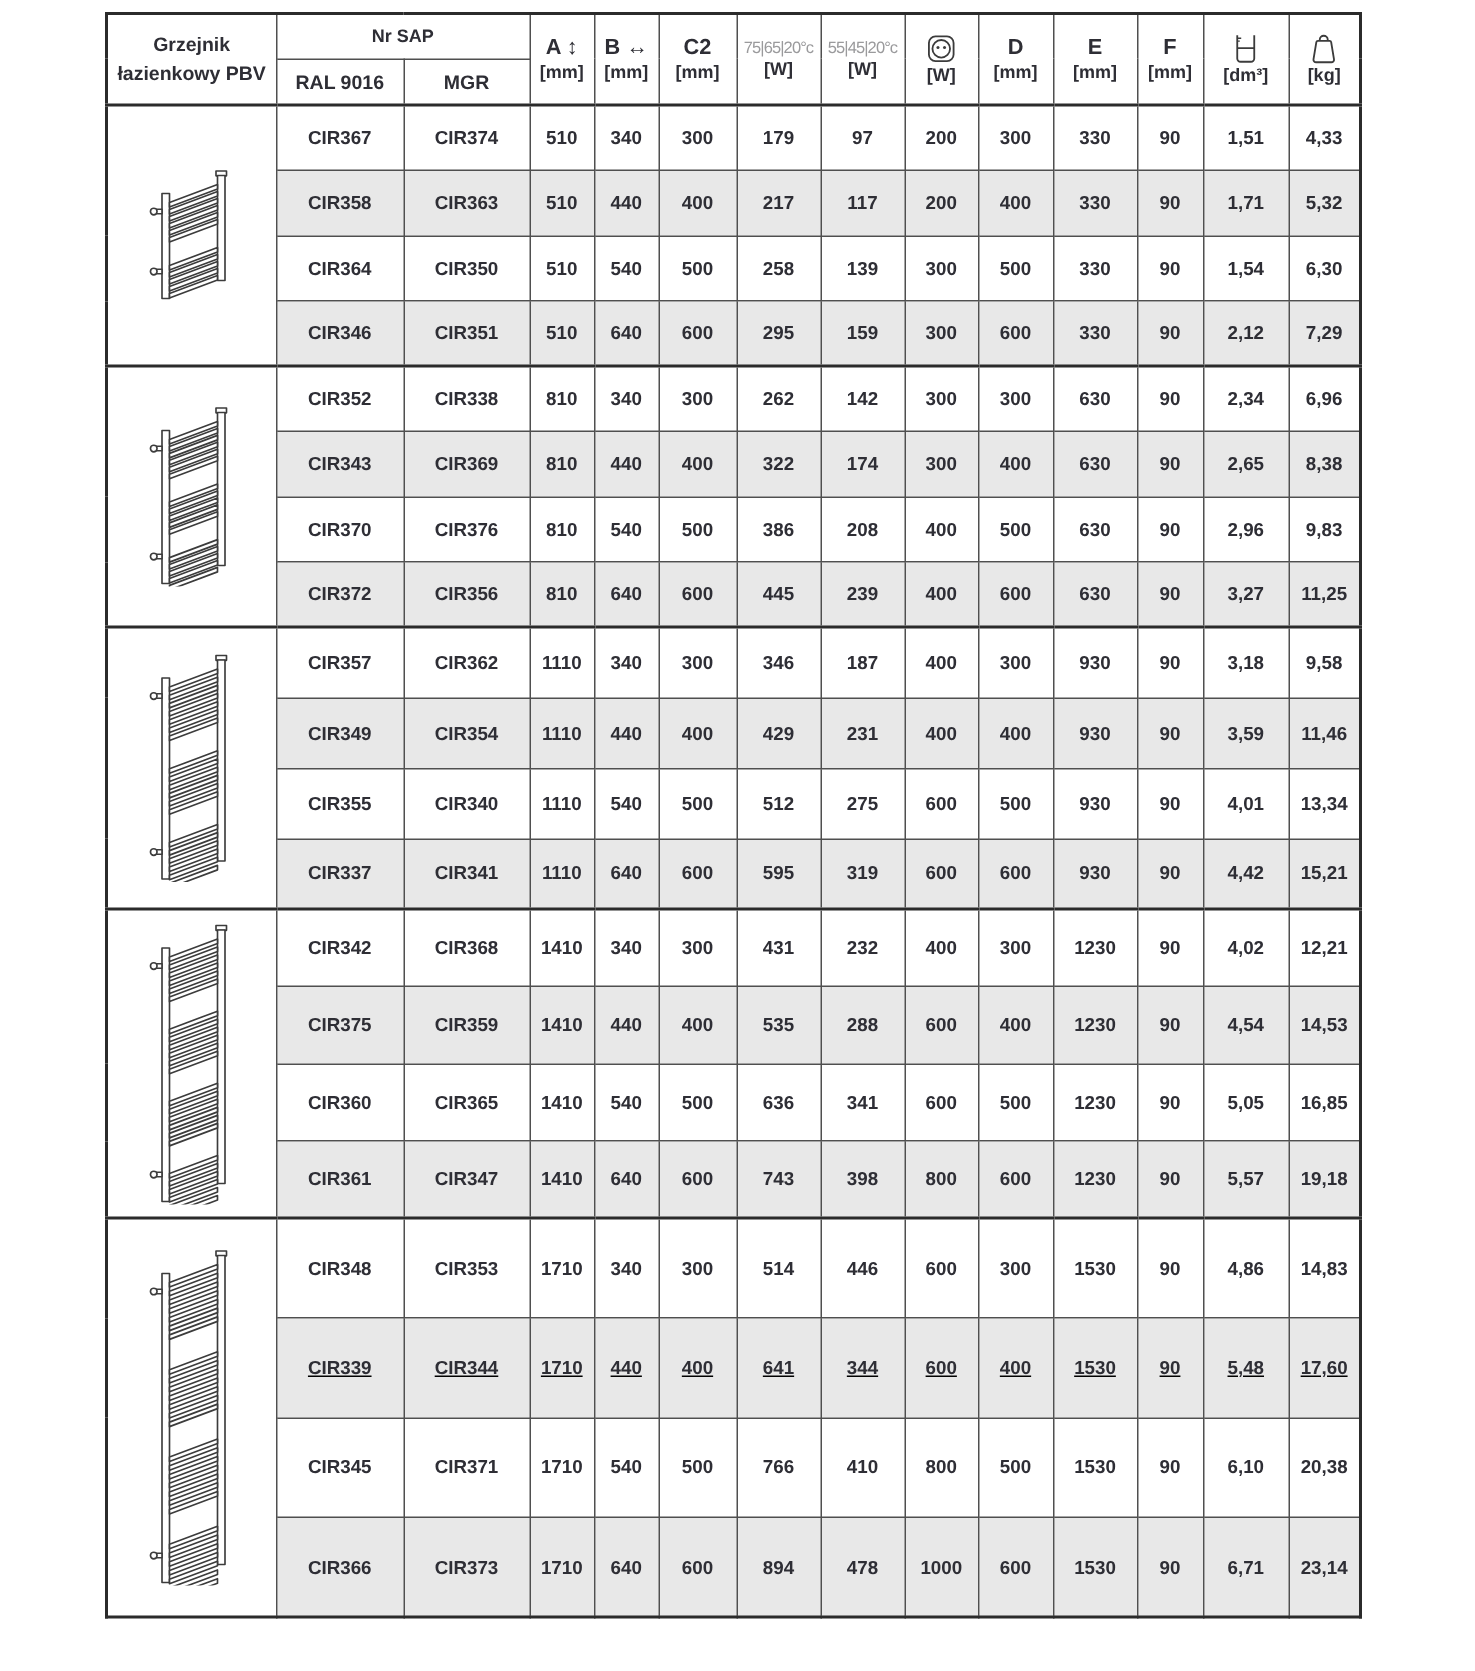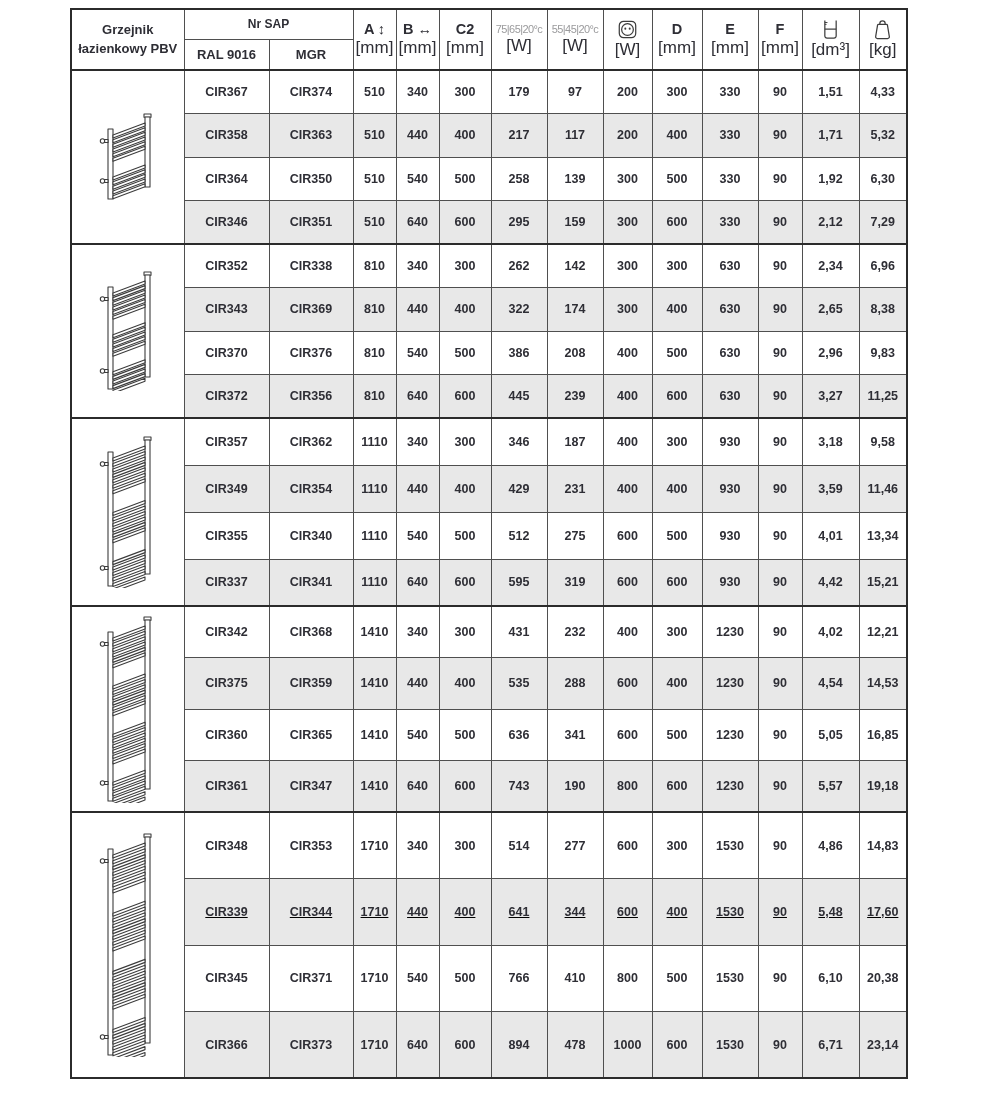--- a/index.html
+++ b/index.html
@@ -5,21 +5,21 @@
   html,body{margin:0;padding:0;background:#fff;}
   body{width:983px;height:1114px;position:relative;font-family:"Liberation Sans",sans-serif;}
   .wrap{position:absolute;left:70px;top:8px;}
   table.spec{border-collapse:collapse;table-layout:fixed;border:2px solid #2b2b2b;}
   .spec th,.spec td{border:1px solid #4f4f4f;padding:0;text-align:center;vertical-align:middle;color:#2e2e35;overflow:hidden;}
   thead th{background:#fff;}
   .prod-head{font-size:13px;font-weight:700;color:#26262c;line-height:1.45;}
   .sap-head{font-size:12px;font-weight:700;}
   .sub-head{font-size:13px;font-weight:700;}
   .th-label{font-size:14.5px;font-weight:700;line-height:1.15;}
-  .th-unit{font-size:17px;font-weight:400;line-height:1.2;margin-top:0;}
+  .th-unit{font-size:12px;font-weight:700;line-height:1.2;margin-top:0;}
   th.muted .th-label{color:#9a9a9c;font-weight:400;font-size:11px;letter-spacing:-0.6px;}
   th .icon-box{height:22px;display:flex;align-items:center;justify-content:center;}
   tbody td{font-size:12.5px;font-weight:700;background:#fff;}
   tbody tr.shade td{background:#e8e8e8;}
   tbody tr.sec-top td{border-top:2px solid #2b2b2b;}
   td.prod-cell{background:#fff;}
   td.prod-cell svg{display:block;margin:0 auto;}
 </style>
 </head>
 <body>
@@ -178,21 +178,21 @@
           <td>CIR350</td>
           <td>510</td>
           <td>540</td>
           <td>500</td>
           <td>258</td>
           <td>139</td>
           <td>300</td>
           <td>500</td>
           <td>330</td>
           <td>90</td>
-          <td>1,92</td>
+          <td>1,54</td>
           <td>6,30</td>
         </tr>
         <tr class="shade" style="height: 43.5px;">
           <td>CIR346</td>
           <td>CIR351</td>
           <td>510</td>
           <td>640</td>
           <td>600</td>
           <td>295</td>
           <td>159</td>
@@ -466,21 +466,21 @@
           <td>5,05</td>
           <td>16,85</td>
         </tr>
         <tr class="shade" style="height: 51.5px;">
           <td>CIR361</td>
           <td>CIR347</td>
           <td>1410</td>
           <td>640</td>
           <td>600</td>
           <td>743</td>
-          <td>190</td>
+          <td>398</td>
           <td>800</td>
           <td>600</td>
           <td>1230</td>
           <td>90</td>
           <td>5,57</td>
           <td>19,18</td>
         </tr>
         <tr class=" sec-top" style="height: 66.5px;">
           <td rowspan="4" class="prod-cell">
             <svg width="58" height="224" viewBox="0 0 58 224">
@@ -522,21 +522,21 @@
                 <polygon points="14,231.45454545454533 46,219.45454545454533 46,222.45454545454533 14,234.45454545454533"></polygon>
               </g>
             </svg>
           </td>
           <td>CIR348</td>
           <td>CIR353</td>
           <td>1710</td>
           <td>340</td>
           <td>300</td>
           <td>514</td>
-          <td>277</td>
+          <td>446</td>
           <td>600</td>
           <td>300</td>
           <td>1530</td>
           <td>90</td>
           <td>4,86</td>
           <td>14,83</td>
         </tr>
         <tr class="shade" style="height: 66.5px; text-decoration: underline;">
           <td>CIR339</td>
           <td>CIR344</td>

